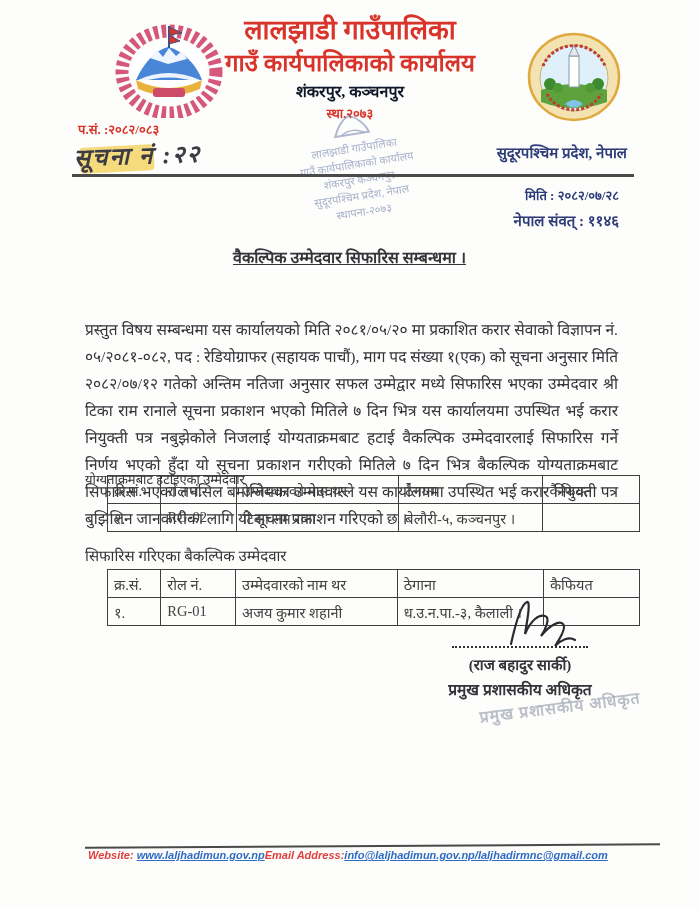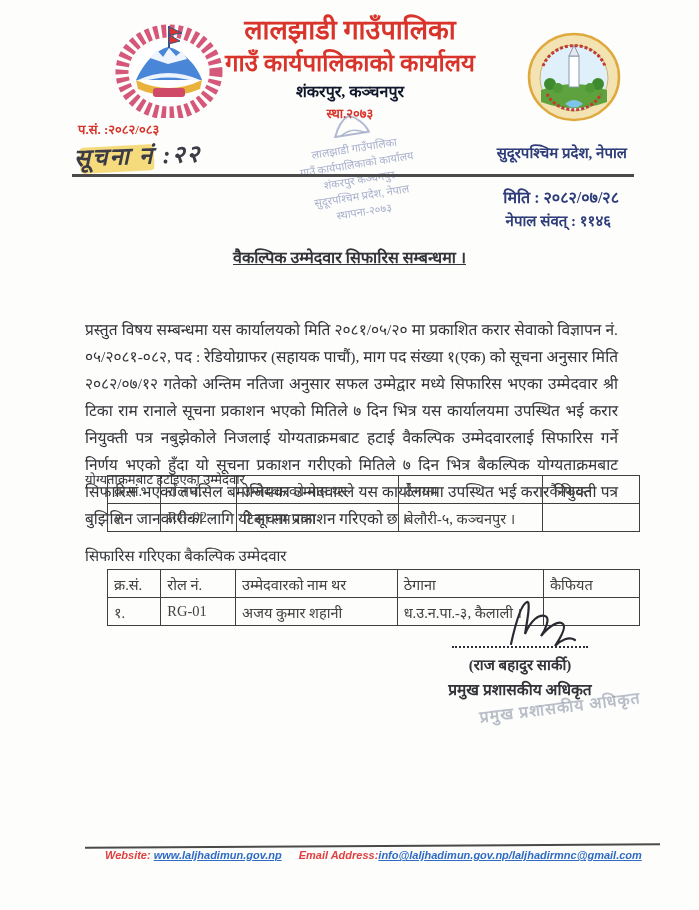--- a/index.html
+++ b/index.html
@@ -14,22 +14,22 @@
   .addr{font-size:16px;font-weight:bold;color:#0f172a;line-height:24px;}
   .estd{font-size:13px;font-weight:bold;color:#d9342b;line-height:20px;}
   
   .refno{position:absolute;left:78px;top:120px;font-size:13px;font-weight:bold;color:#d9342b;}
   .notice-hw{position:absolute;left:74px;top:138px;font-size:24px;color:#3c3c46;
              font-style:italic;font-weight:600;transform:rotate(-2deg);letter-spacing:2px;}
   .hw-highlight{position:absolute;left:80px;top:146px;width:74px;height:26px;background:#f2cf52;
                 opacity:.75;border-radius:4px;transform:rotate(-3deg);}
   .province{position:absolute;right:72px;top:142px;font-size:15px;font-weight:bold;color:#2e3d7a;}
   .hr-line{position:absolute;left:72px;top:174px;width:562px;height:0;border-top:3px solid #4a4a4a;}
-  .date-line{position:absolute;right:80px;top:186px;font-size:16px;font-weight:bold;color:#2e3d7a;}
-  .samvat-line{position:absolute;right:88px;top:210px;font-size:15px;font-weight:bold;color:#2e3d7a;}
+  .date-line{position:absolute;right:80px;top:186px;font-size:13px;font-weight:bold;color:#2e3d7a;}
+  .samvat-line{position:absolute;right:80px;top:210px;font-size:15px;font-weight:bold;color:#2e3d7a;}
   
   .stamp-wm{position:absolute;left:252px;top:112px;width:210px;text-align:center;
             transform:rotate(-9deg);color:rgba(96,112,164,.55);font-size:11px;line-height:16px;
             pointer-events:none;}
   .stamp-wm svg{display:block;margin:0 auto 2px auto;opacity:.6;}
   
   .subject{position:absolute;left:0;top:246px;width:699px;text-align:center;font-size:16px;
            font-weight:bold;}
   .subject span{text-decoration:underline;}
   .body-par{position:absolute;left:85px;top:280px;width:533px;font-size:15.5px;line-height:27px;
@@ -50,21 +50,21 @@
             font-weight:bold;}
   .sig-desig{position:absolute;left:410px;top:678px;width:220px;text-align:center;font-size:15.5px;
              font-weight:bold;}
   .sig-stamp{position:absolute;left:450px;top:696px;width:220px;text-align:center;font-size:16px;
              font-weight:bold;color:rgba(118,128,152,.5);transform:rotate(-7deg);letter-spacing:1px;}
   
   .footer-line{position:absolute;left:85px;top:845px;width:575px;border-top:2.5px solid #4a4a4a;
                transform:rotate(-.35deg);}
   .footer{position:absolute;left:88px;top:849px;width:560px;font-family:"Liberation Sans","DejaVu Sans",sans-serif;
           font-style:italic;font-size:11px;white-space:nowrap;}
-  .f-label{color:#e04040;font-weight:bold;margin-left:17px;}
+  .f-label{color:#e04040;font-weight:bold;}
   .f-link{color:#2e6bc4;text-decoration:underline;font-weight:bold;}
 </style>
 </head>
 <body>
 
 <div class="page">
 
   <div class="logo-left">
     <svg width="118" height="98" viewBox="0 0 118 98">
       <ellipse cx="59" cy="52" rx="47" ry="41" fill="none" stroke="#d5577a" stroke-width="13" stroke-dasharray="4.5 3.5"></ellipse>

